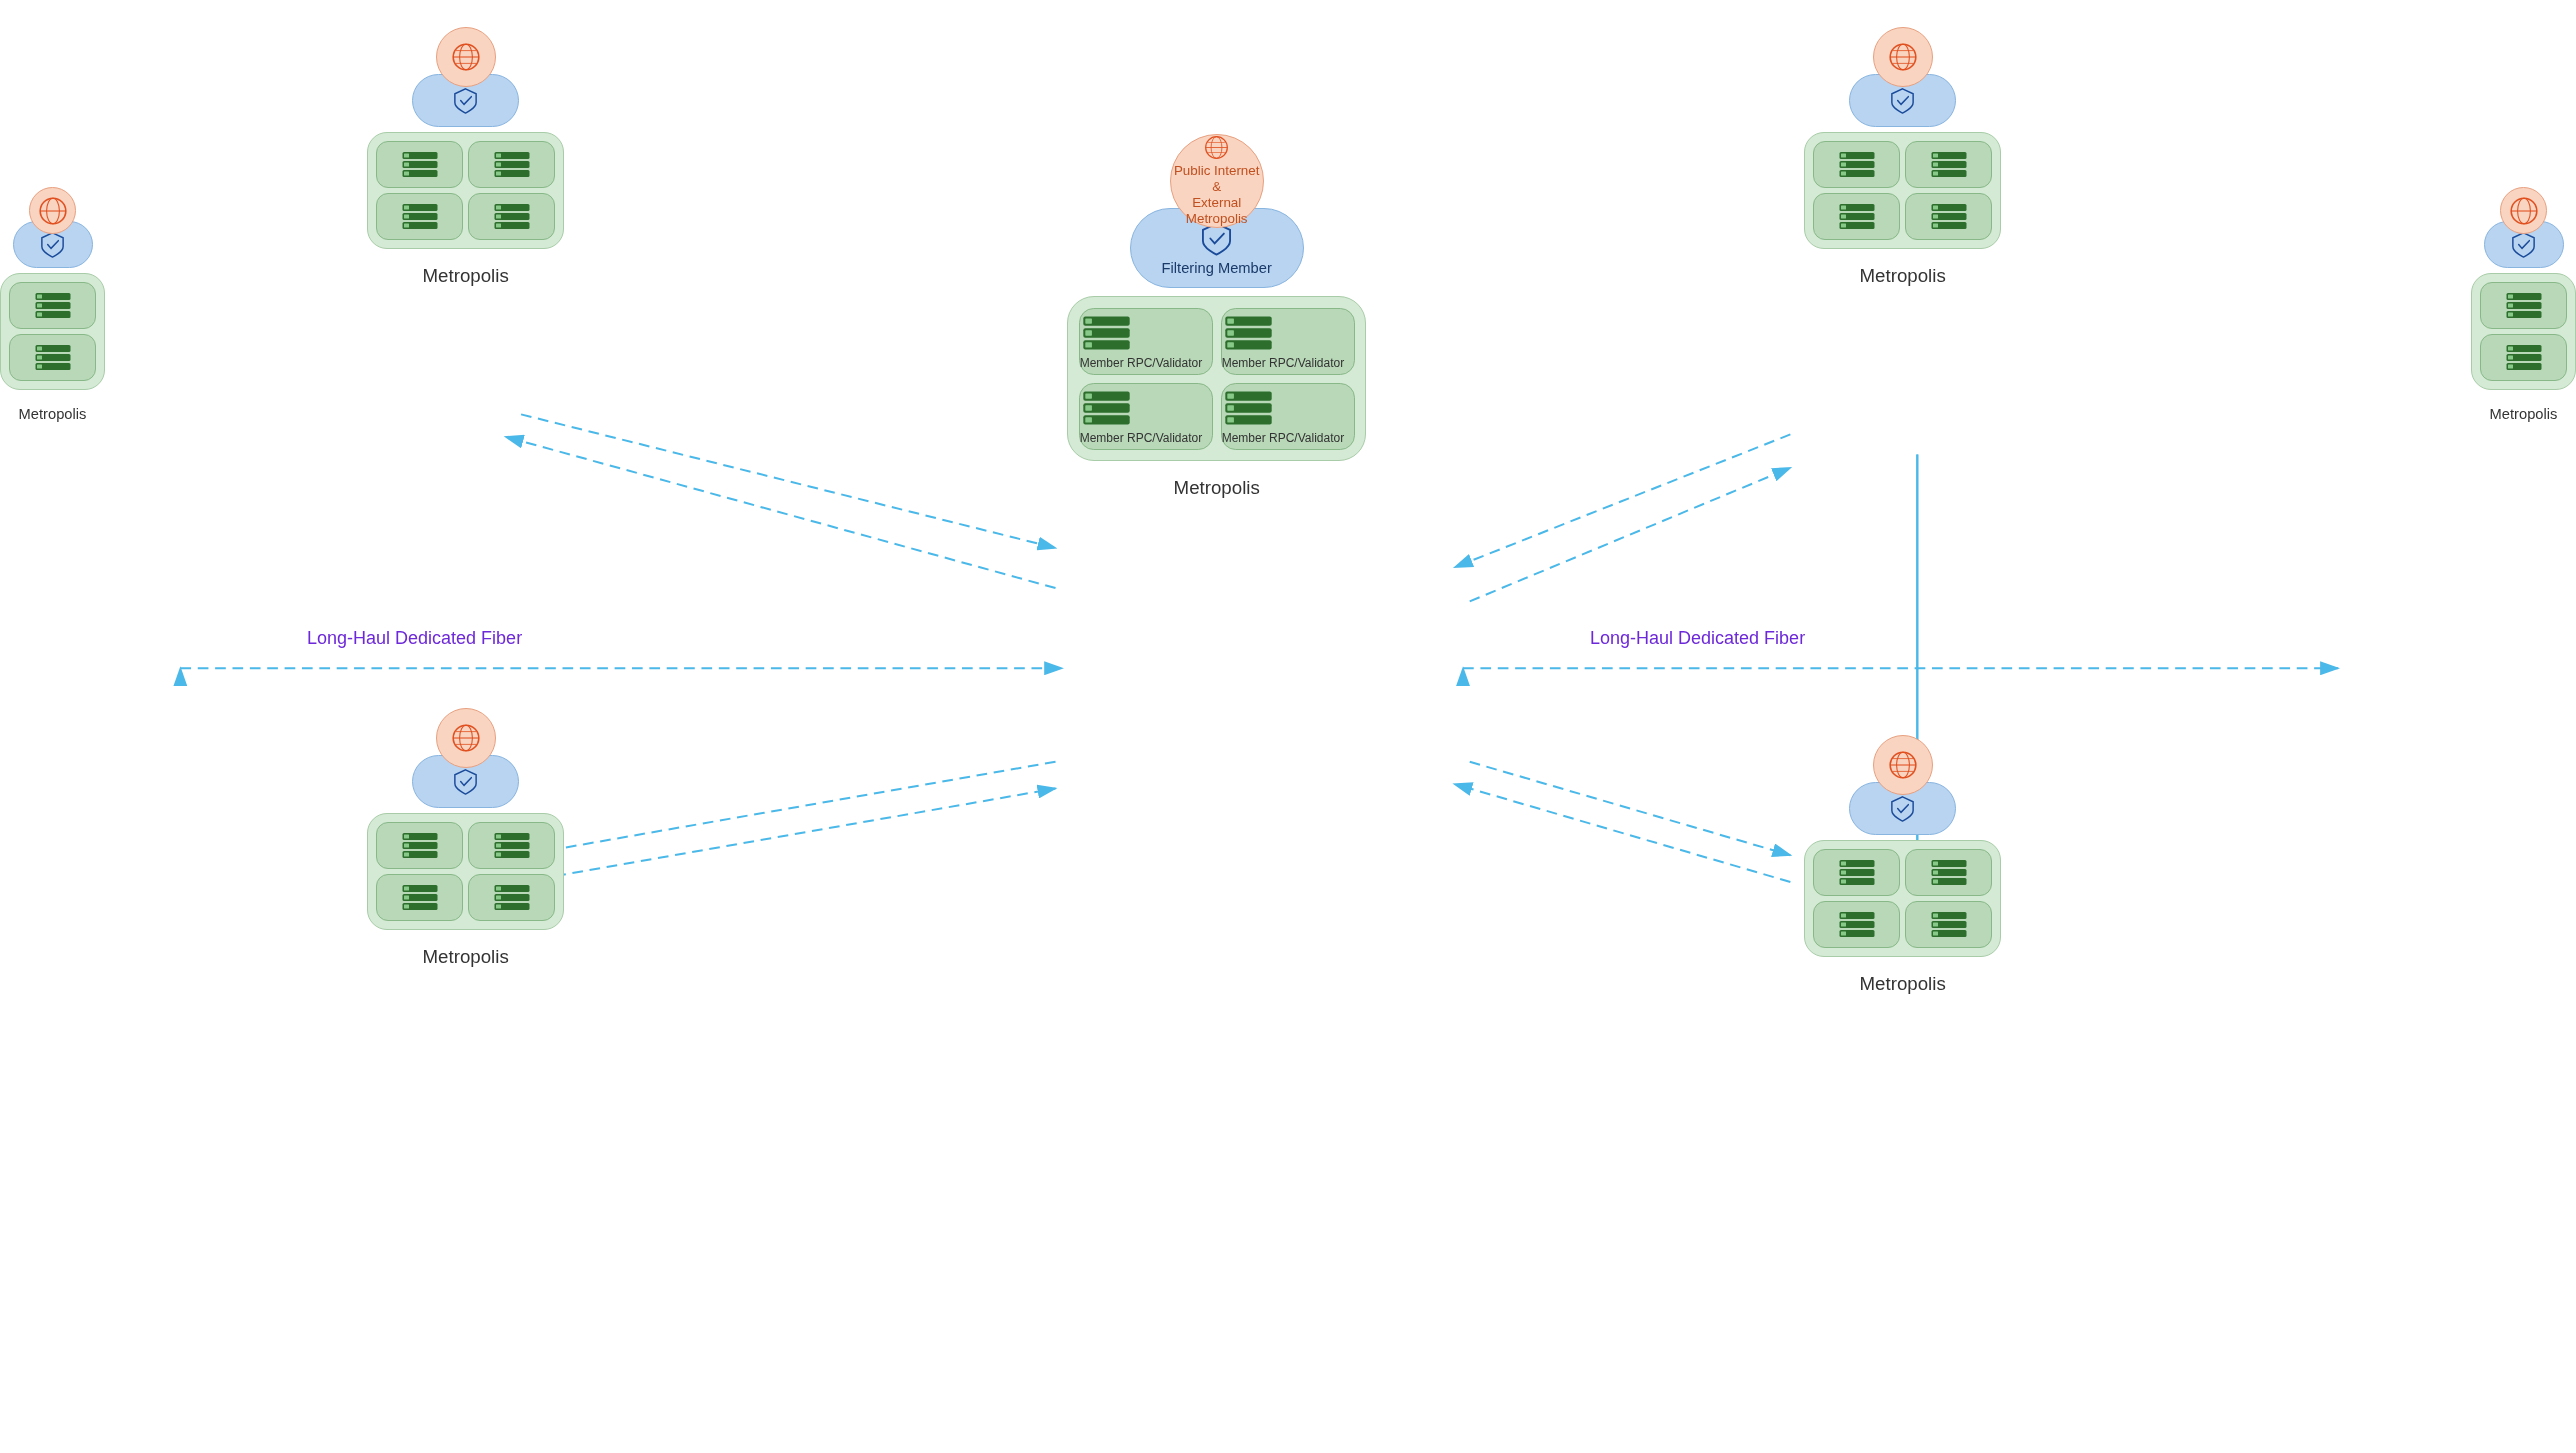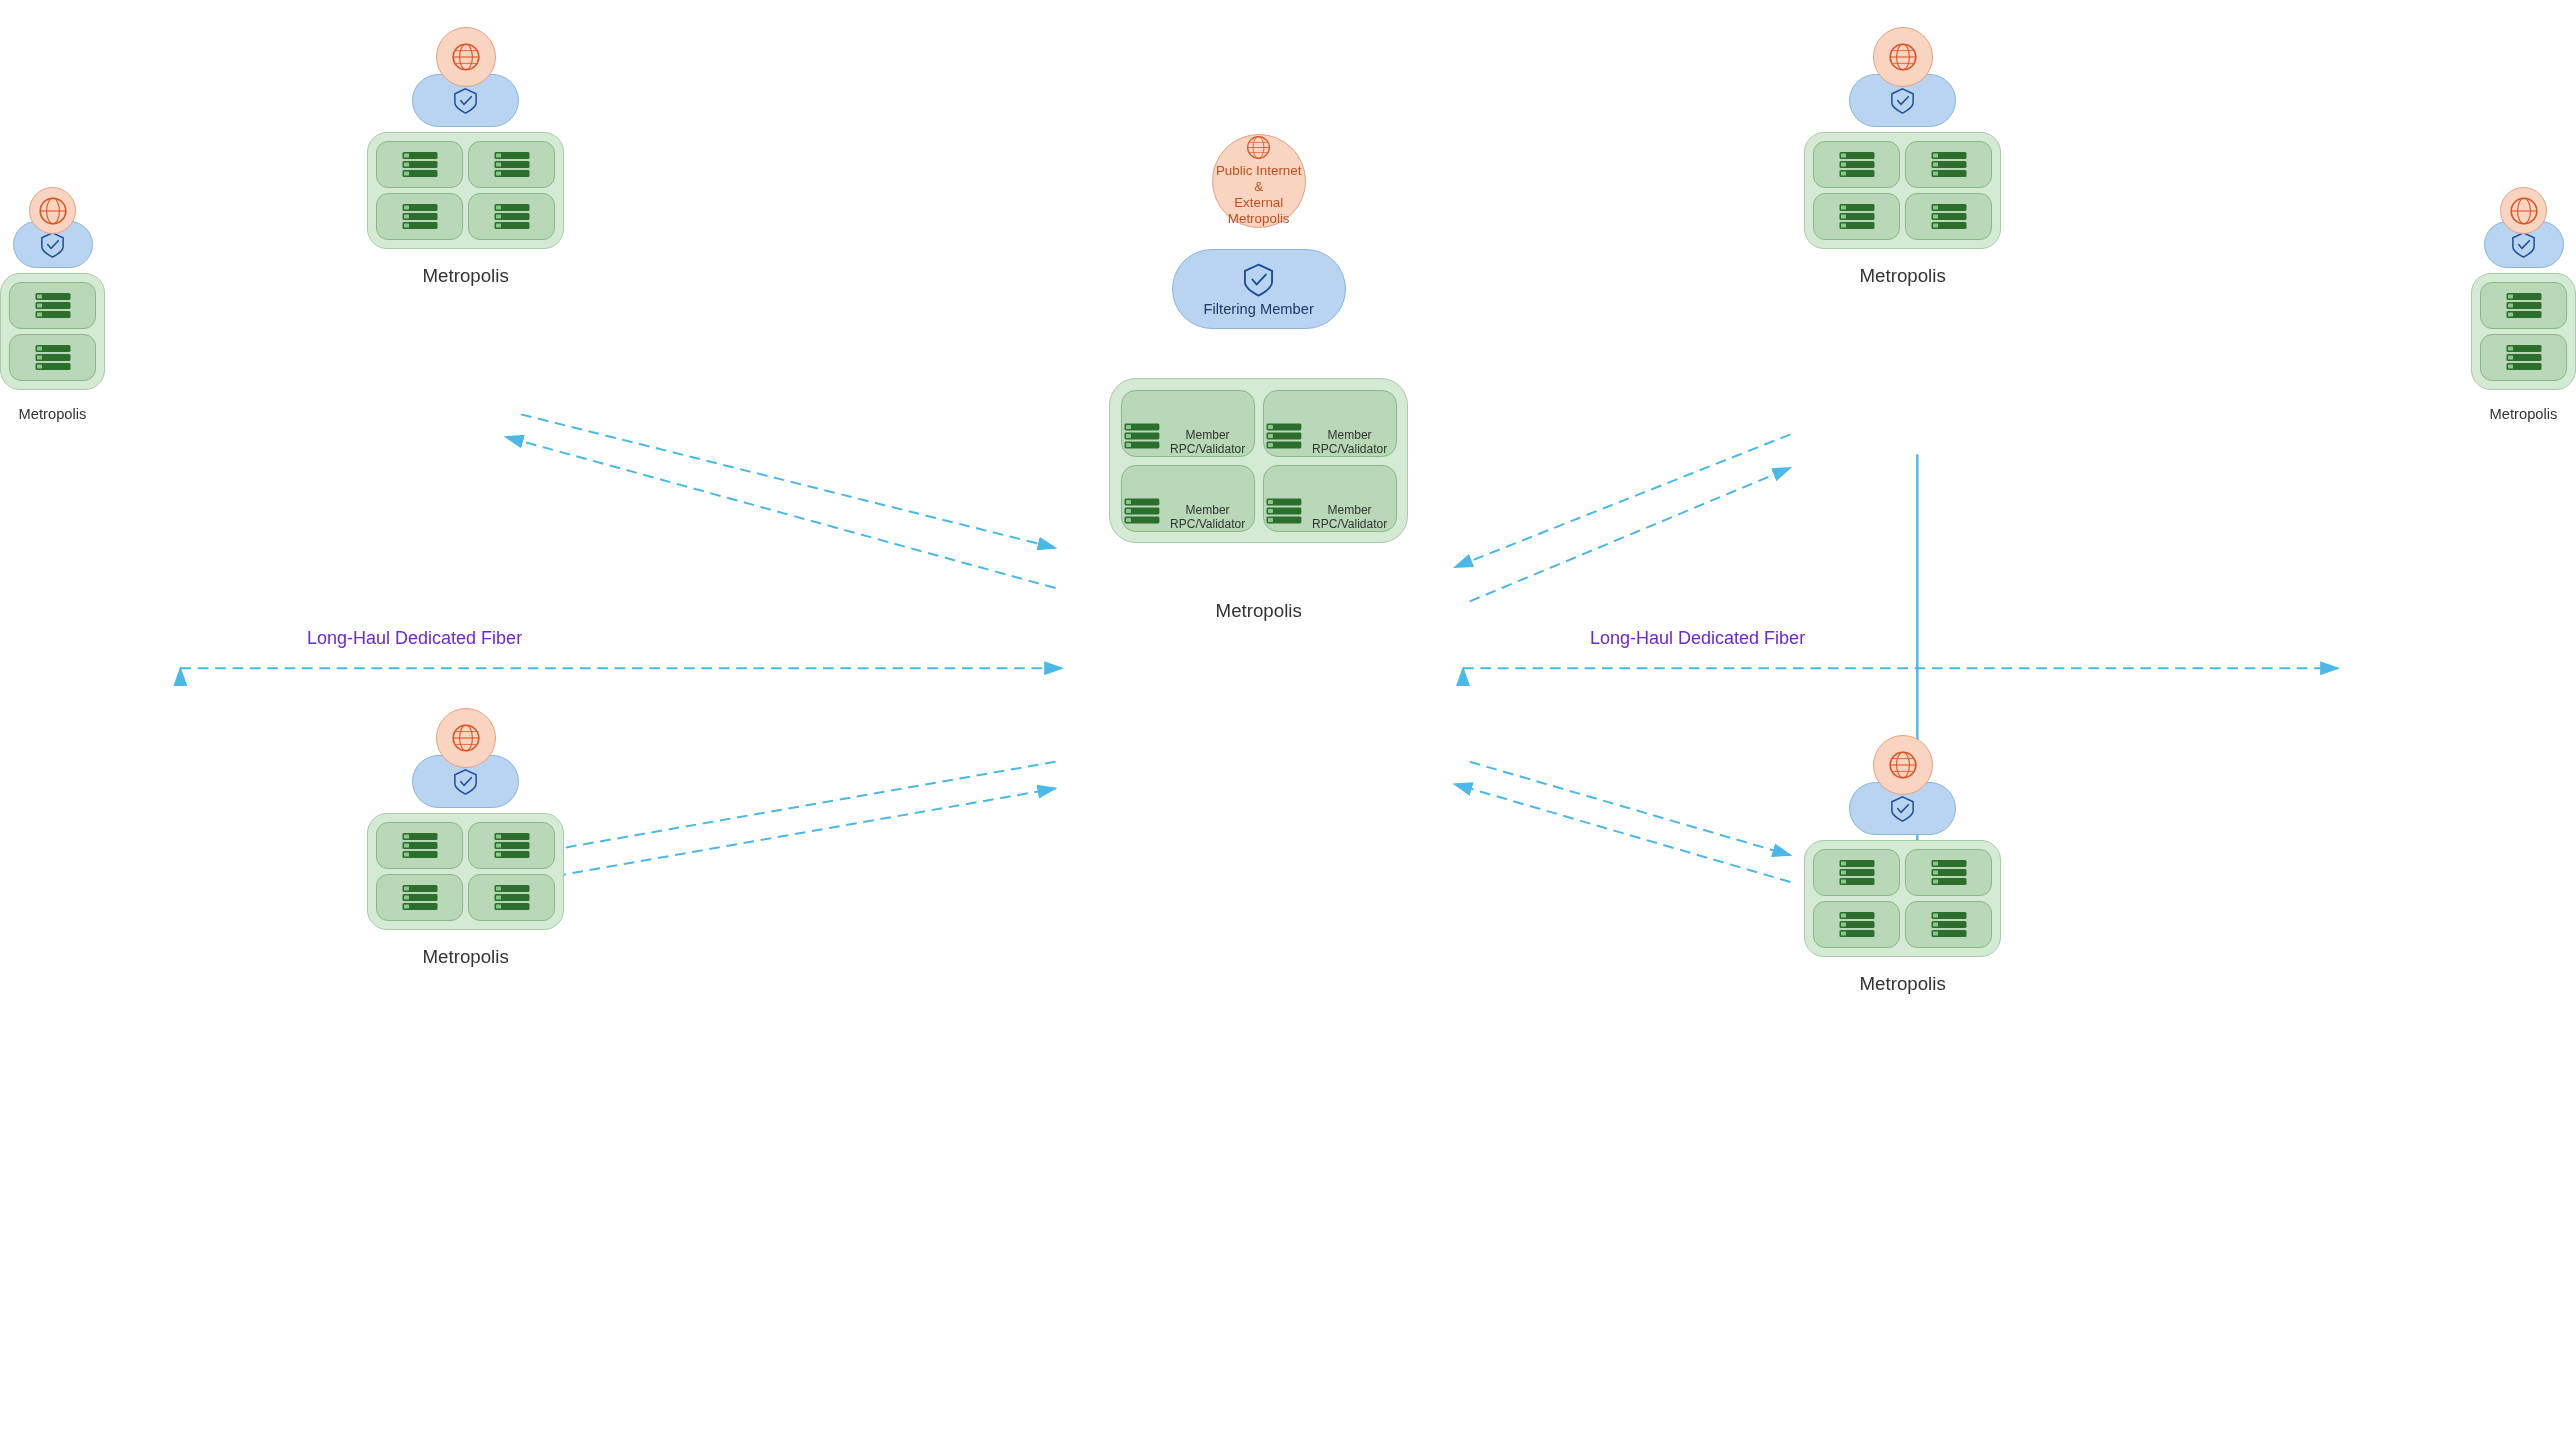--- a/index.html
+++ b/index.html
@@ -134,22 +134,22 @@
       gap: 8px;
       margin-top: 8px;
     }
     .center-server-cell {
       background: #b8d8b8;
       border-radius: 14.7px;
       border: 1.3px solid #88b888;
       width: 134px;
       height: 67px;
       display: flex;
-      flex-direction: row;
-      align-items: flex-end;
+      flex-direction: column;
+      align-items: flex-start;
       justify-content: center;
     }
     .center-server-cell svg { width: 53px; height: 40px; }
     .center-server-cell .cell-label {
       font-size: 12px;
       color: #333;
       margin-top: 2.7px;
       text-align: center;
     }
     
@@ -193,21 +193,21 @@
     <line x1="2200" y1="1140" x2="2680" y2="1280" stroke="#4ab8e8" stroke-width="3" stroke-dasharray="16,10" marker-end="url(#arrow-right)"></line>
 
     <line x1="2870" y1="680" x2="2870" y2="1300" stroke="#4ab8e8" stroke-width="3" stroke-dasharray="0" marker-end="url(#arrow-down)"></line>
     <line x1="2870" y1="1300" x2="2870" y2="680" stroke="#4ab8e8" stroke-width="3" stroke-dasharray="0" marker-start="url(#arrow-up)"></line>
 
     <line x1="270" y1="1000" x2="1590" y2="1000" stroke="#4ab8e8" stroke-width="3" stroke-dasharray="16,10" marker-end="url(#arrow-right)" marker-start="url(#arrow-up)"></line>
 
     <line x1="2190" y1="1000" x2="3500" y2="1000" stroke="#4ab8e8" stroke-width="3" stroke-dasharray="16,10" marker-end="url(#arrow-right)" marker-start="url(#arrow-up)"></line>
   </svg>
 
-  <div class="node" style="left:1109px; top:134px;gap:41px;">
+  <div class="node" style="left:1067px; top:134px;">
     <div class="center-globe-circle">
 
       <svg viewBox="0 0 60 60" width="37" height="37">
         <circle cx="30" cy="30" r="26" fill="none" stroke="#e05020" stroke-width="3"></circle>
         <ellipse cx="30" cy="30" rx="13" ry="26" fill="none" stroke="#e05020" stroke-width="2"></ellipse>
         <line x1="4" y1="30" x2="56" y2="30" stroke="#e05020" stroke-width="2"></line>
         <line x1="10" y1="18" x2="50" y2="18" stroke="#e05020" stroke-width="1.5"></line>
         <line x1="10" y1="42" x2="50" y2="42" stroke="#e05020" stroke-width="1.5"></line>
       </svg>
       <div class="label">

